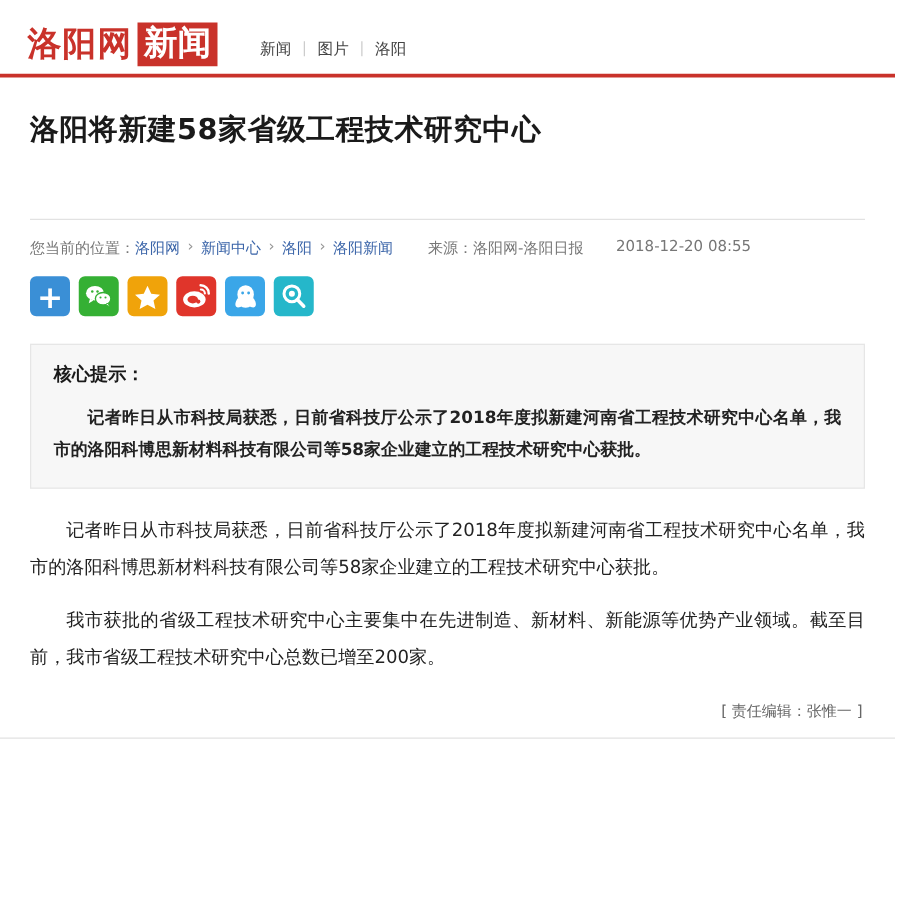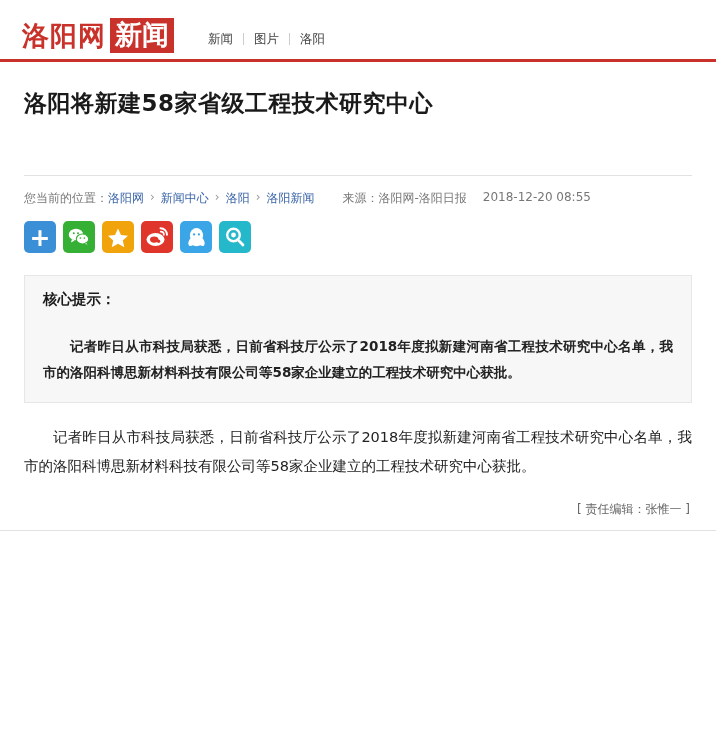--- a/index.html
+++ b/index.html
@@ -103,21 +103,21 @@
   }
   .meta .crumb {
     color: #3a64a8;
     cursor: pointer;
   }
   .meta .source {
     margin-left: 28px;
     color: #777;
   }
   .meta .date {
-    margin-left: 16px;
+    margin-left: 26px;
     color: #777;
   }
 
   
   .share-row {
     display: flex;
     gap: 7px;
     padding: 14px 24px 0 24px;
   }
   .share-icon {
@@ -147,21 +147,21 @@
     margin: 22px 24px 0 24px;
     background: #f7f7f7;
     border: 1px solid #e6e6e6;
     padding: 14px 18px 16px 18px;
     box-sizing: border-box;
   }
   .core-title {
     font-size: 14.5px;
     font-weight: bold;
     color: #1a1a1a;
-    margin-bottom: 24px;
+    margin-bottom: 12px;
   }
   .core-text {
     font-size: 13.5px;
     font-weight: bold;
     color: #222;
     line-height: 1.95;
     text-indent: 2em;
     text-align: justify;
   }
 
@@ -276,18 +276,19 @@
     </div>
   </div>
 
   <div class="core-box">
     <div class="core-title">核心提示：</div>
     <div class="core-text">记者昨日从市科技局获悉，日前省科技厅公示了2018年度拟新建河南省工程技术研究中心名单，我市的洛阳科博思新材料科技有限公司等58家企业建立的工程技术研究中心获批。</div>
   </div>
 
   <div class="body">
     <p>记者昨日从市科技局获悉，日前省科技厅公示了2018年度拟新建河南省工程技术研究中心名单，我市的洛阳科博思新材料科技有限公司等58家企业建立的工程技术研究中心获批。</p>
+    <p>我市获批的省级工程技术研究中心主要集中在先进制造、新材料、新能源等优势产业领域。截至目前，我市省级工程技术研究中心总数已增至200家。</p>
   </div>
 
   <div class="editor-line">[ 责任编辑：张惟一 ]</div>
   <div class="footer-rule"></div>
 
 </div>
 
 </body></html>

